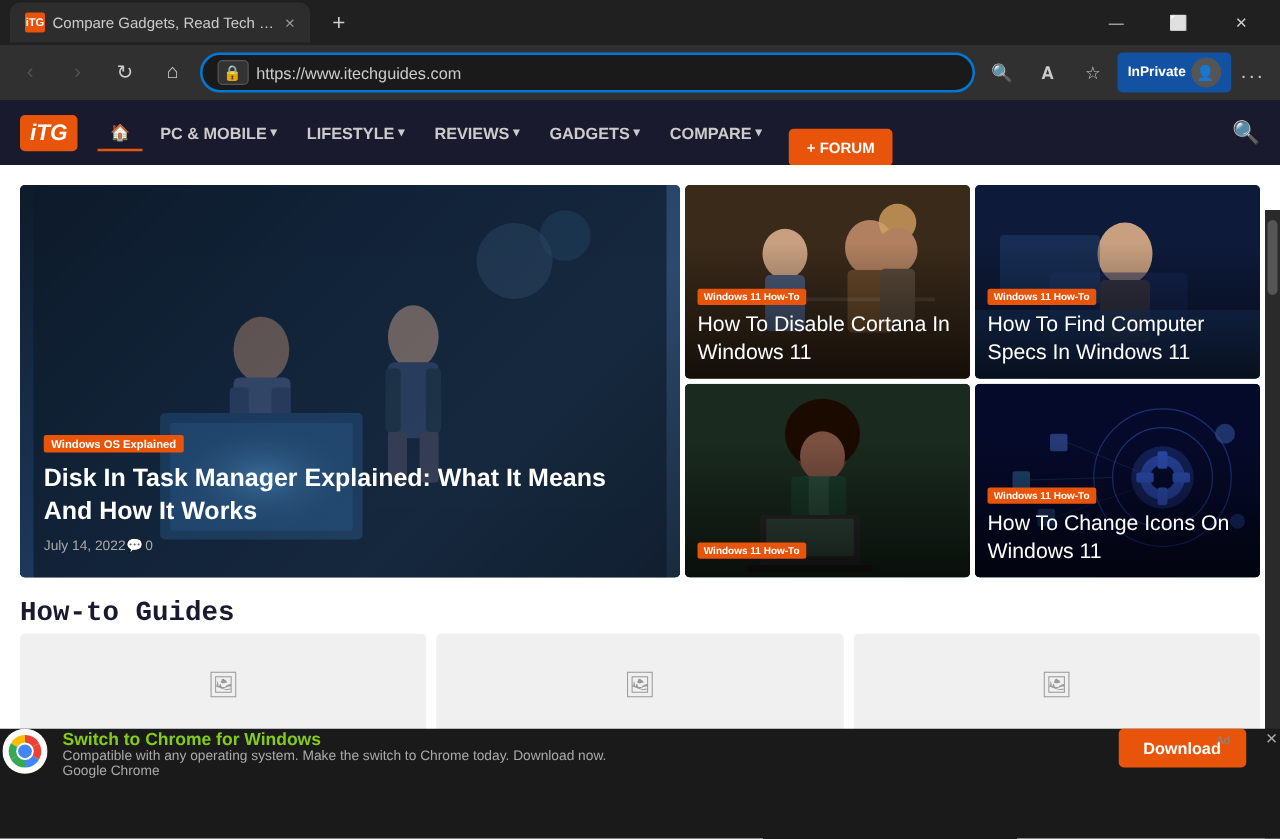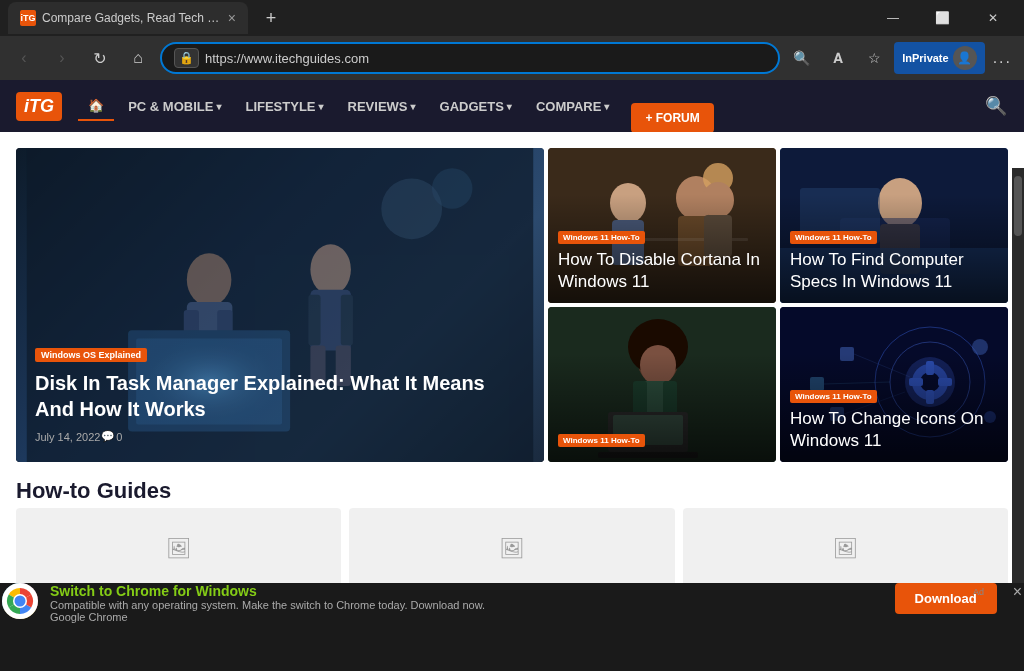--- a/index.html
+++ b/index.html
@@ -63,21 +63,21 @@
     .card-img-bg { position: absolute; inset: 0; }
     .card-img-bg.blue-tech { background: linear-gradient(135deg, #0a2a5e 0%, #1a4a8e 50%, #0d3060 100%); }
     .card-img-bg.meeting { background: linear-gradient(135deg, #2a1a0e 0%, #5a3a1e 50%, #3a2a0e 100%); }
     .card-img-bg.lady-laptop { background: linear-gradient(135deg, #1a2a1e 0%, #2a4a3e 50%, #1a3a2e 100%); }
     .card-img-bg.dark-tech { background: linear-gradient(135deg, #0a0a2e 0%, #1a1a5e 50%, #0d0d40 100%); }
     .card-content { position: relative; z-index: 2; }
     .card-badge { background: #e8540a; color: white; font-size: 8px; font-weight: bold; padding: 2px 5px; border-radius: 2px; display: inline-block; margin-bottom: 5px; }
     .card-title { color: white; font-size: 17px; font-weight: normal; line-height: 1.3; }
 
     
-    .section-title { font-size: 22px; font-weight: bold; color: #1a1a2e; margin-bottom: 4px; }
+    .section-title { font-size: 22px; font-weight: bold; color: #1a1a2e; margin-bottom: 4px; font-family: Liberation Mono, monospace; }
     .howto-grid { display: flex; gap: 8px; }
     .howto-card { flex: 1; height: 80px; background: #f0f0f0; border-radius: 4px; overflow: hidden; position: relative; display: flex; align-items: center; justify-content: center; }
     .howto-placeholder { color: #999; font-size: 20px; }
 
     
     .ad-banner { position: absolute; bottom: 0; left: 0; right: 0; height: 88px; background: #1a1a1a; display: flex; align-items: flex-start; padding: 0 2px; gap: 12px; z-index: 100; }
     .ad-chrome-icon { width: 36px; height: 36px; background: radial-gradient(circle at 40% 40%, #4285f4, transparent), conic-gradient(from 0deg, #ea4335 0deg 120deg, #fbbc04 120deg 240deg, #34a853 240deg 360deg); border-radius: 50%; flex-shrink: 0; }
     .ad-text { flex: 1; }
     .ad-title { color: #84cc16; font-size: 14px; font-weight: bold; }
     .ad-desc { color: #aaa; font-size: 11px; }

